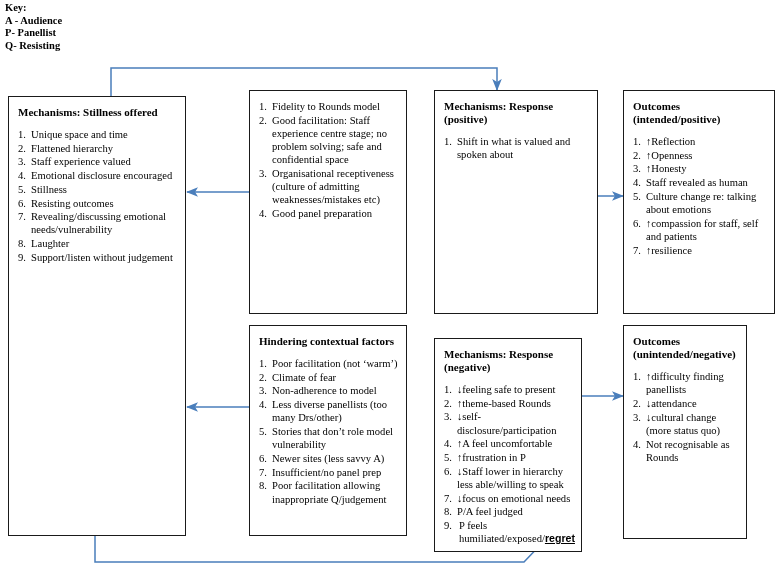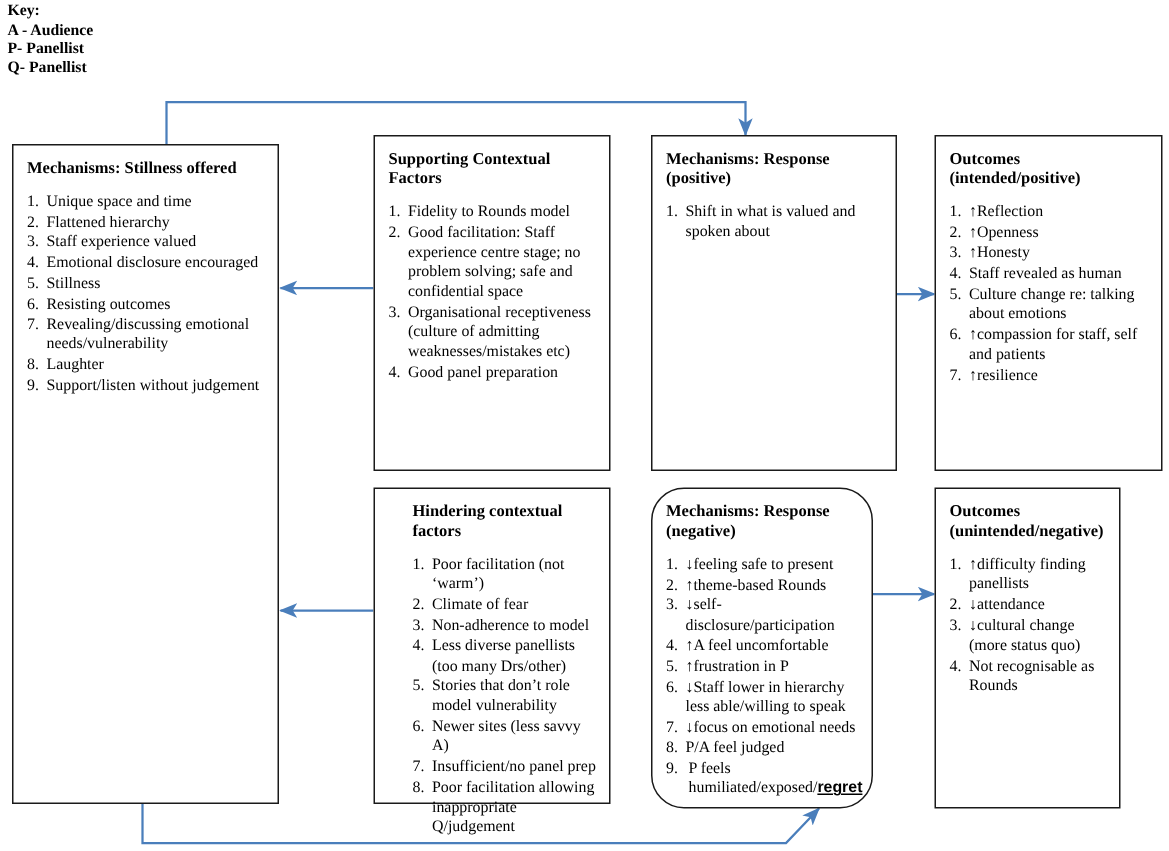--- a/index.html
+++ b/index.html
@@ -24,21 +24,21 @@
   .sans{font-family:"Liberation Sans","DejaVu Sans",sans-serif;font-weight:bold;text-decoration:underline;}
   svg.conn{position:absolute;left:0;top:0;width:779px;height:567px;overflow:visible;pointer-events:none;}
 </style>
 </head>
 <body>
 
 <div class="key">
   <div>Key:</div>
   <div>A - Audience</div>
   <div>P- Panellist</div>
-  <div>Q- Panellist</div>
+  <div>Q- Resisting</div>
 </div>
 
 <svg class="conn" viewBox="0 0 779 567">
   <defs>
     <marker id="ah" markerWidth="9" markerHeight="9" refX="7.4" refY="3.2" orient="auto">
       <path d="M0,0 L8,3.2 L0,6.4 L2,3.2 z" fill="#4a7ebb"></path>
     </marker>
   </defs>
 
   <path d="M111,96 L111,68 L497,68 L497,90" fill="none" stroke="#4a7ebb" stroke-width="1.5" marker-end="url(#ah)"></path>
@@ -66,21 +66,20 @@
       <li><span class="num">6.</span>Resisting outcomes</li>
       <li><span class="num">7.</span>Revealing/discussing emotional needs/vulnerability</li>
       <li><span class="num">8.</span>Laughter</li>
       <li><span class="num">9.</span>Support/listen without judgement</li>
     </ol>
   </div>
 </div>
 
 <div class="box" style="left:249px;top:90px;width:158px;height:224px;">
   <div class="pad">
-    <div class="title">Supporting Contextual Factors</div>
     <ol class="items">
       <li><span class="num">1.</span>Fidelity to Rounds model</li>
       <li><span class="num">2.</span>Good facilitation: Staff experience centre stage; no problem solving; safe and confidential space</li>
       <li><span class="num">3.</span>Organisational receptiveness (culture of admitting weaknesses/mistakes etc)</li>
       <li><span class="num">4.</span>Good panel preparation</li>
     </ol>
   </div>
 </div>
 
 <div class="box" style="left:434px;top:90px;width:164px;height:224px;">
@@ -100,37 +99,37 @@
       <li><span class="num">2.</span>↑Openness</li>
       <li><span class="num">3.</span>↑Honesty</li>
       <li><span class="num">4.</span>Staff revealed as human</li>
       <li><span class="num">5.</span>Culture change re: talking about emotions</li>
       <li><span class="num">6.</span>↑compassion for staff, self and patients</li>
       <li><span class="num">7.</span>↑resilience</li>
     </ol>
   </div>
 </div>
 
-<div class="box" style="left:249px;top:325px;width:158px;height:211px;padding-left:16px;">
+<div class="box" style="left:249px;top:325px;width:158px;height:211px;">
   <div class="pad">
     <div class="title">Hindering contextual factors</div>
     <ol class="items">
       <li><span class="num">1.</span>Poor facilitation (not ‘warm’)</li>
       <li><span class="num">2.</span>Climate of fear</li>
       <li><span class="num">3.</span>Non-adherence to model</li>
       <li><span class="num">4.</span>Less diverse panellists (too many Drs/other)</li>
       <li><span class="num">5.</span>Stories that don’t role model vulnerability</li>
       <li><span class="num">6.</span>Newer sites (less savvy A)</li>
       <li><span class="num">7.</span>Insufficient/no panel prep</li>
       <li><span class="num">8.</span>Poor facilitation allowing inappropriate Q/judgement</li>
     </ol>
   </div>
 </div>
 
-<div class="box" style="left:434px;top:325px;width:148px;height:214px;border-radius:22px;">
+<div class="box" style="left:434px;top:338px;width:148px;height:214px;">
   <div class="pad">
     <div class="title">Mechanisms: Response (negative)</div>
     <ol class="items">
       <li><span class="num">1.</span>↓feeling safe to present</li>
       <li><span class="num">2.</span>↑theme-based Rounds</li>
       <li><span class="num">3.</span>↓self-disclosure/participation</li>
       <li><span class="num">4.</span>↑A feel uncomfortable</li>
       <li><span class="num">5.</span>↑frustration in P</li>
       <li><span class="num">6.</span>↓Staff lower in hierarchy less able/willing to speak</li>
       <li><span class="num">7.</span>↓focus on emotional needs</li>

